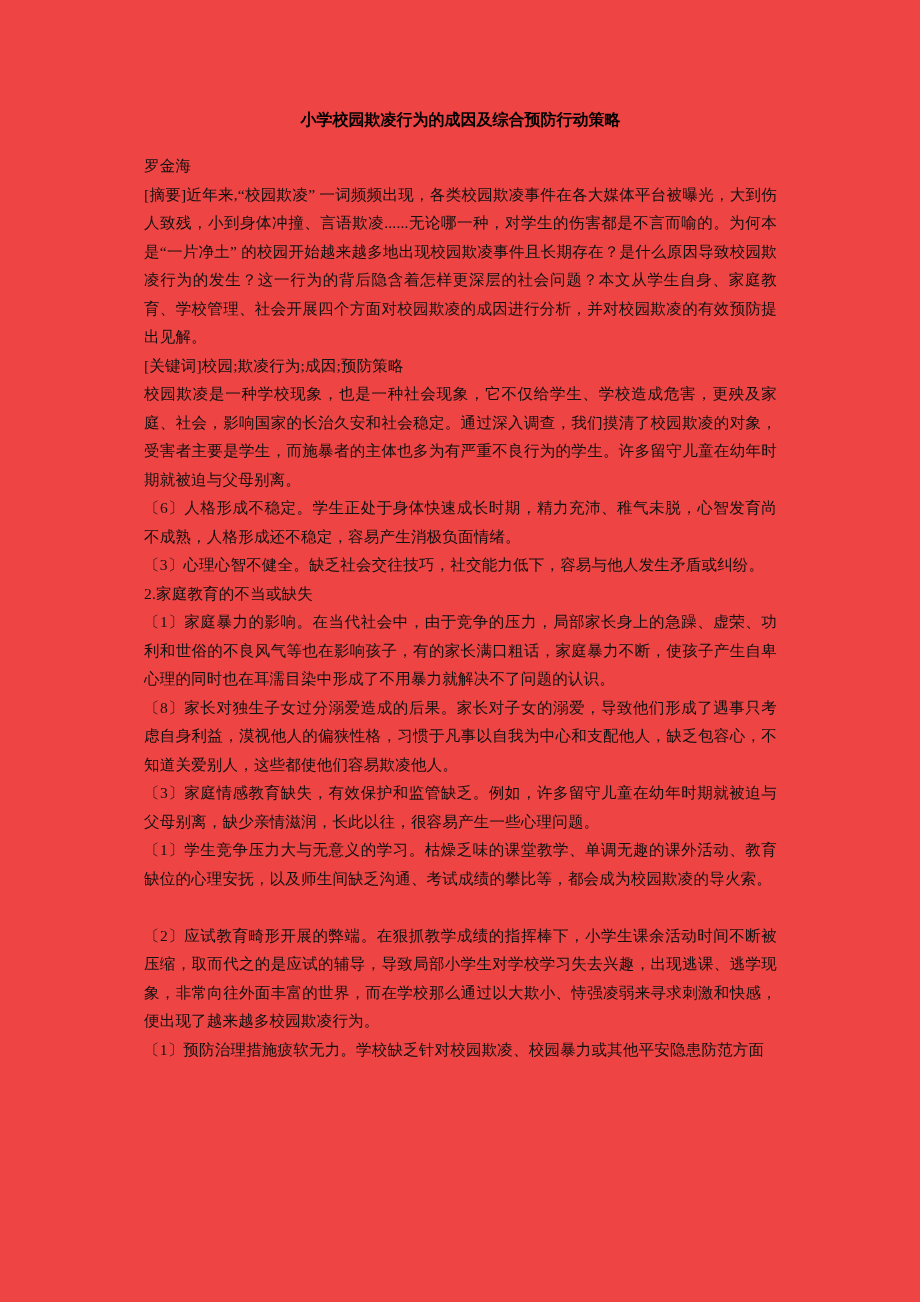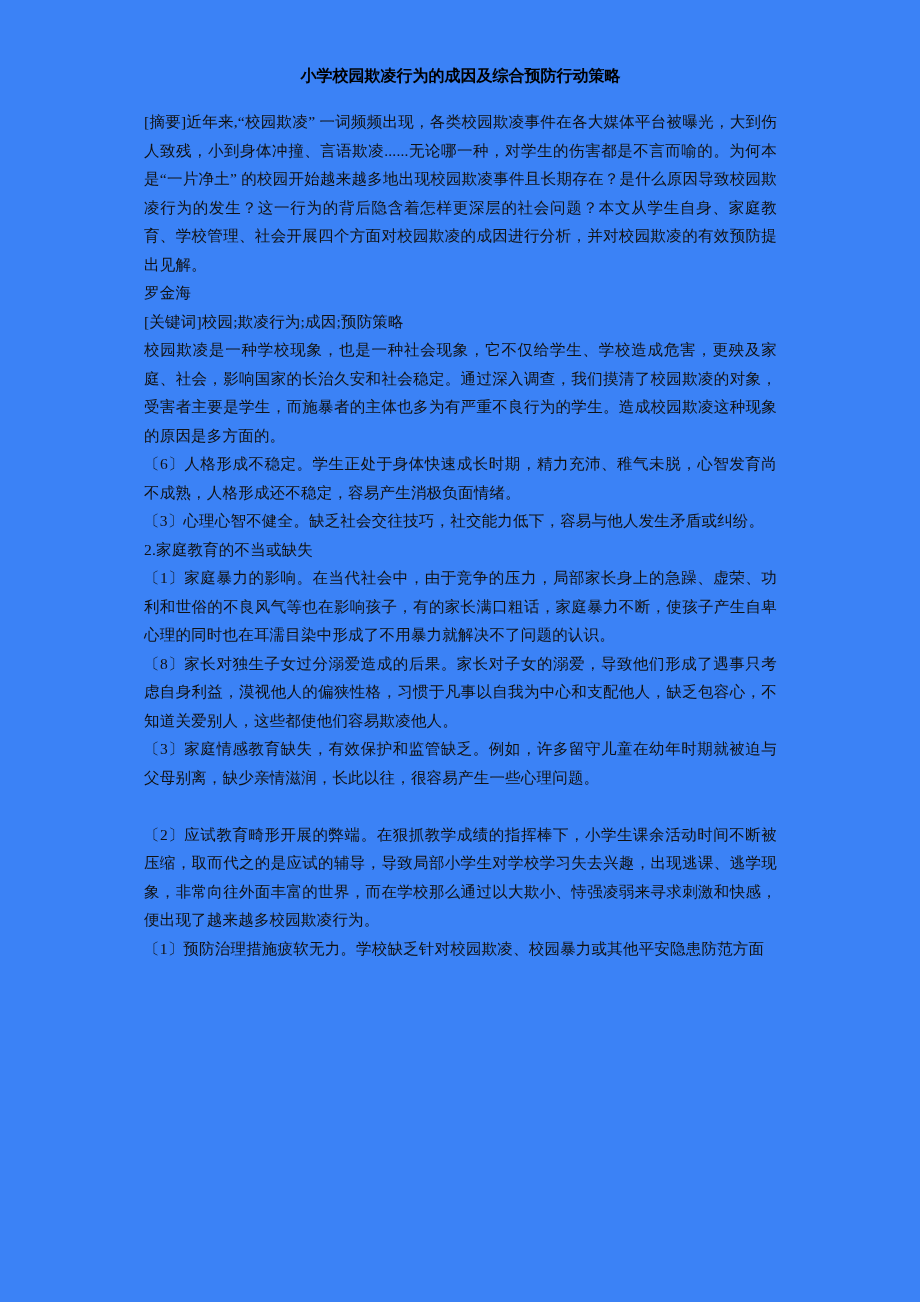--- a/index.html
+++ b/index.html
@@ -8,22 +8,22 @@
   }
   body {
     width: 920px;
     min-height: 1302px;
     font-family: "Liberation Serif", "DejaVu Serif", serif;
     color: #1a1a1a;
   }
   .page {
     width: 920px;
     min-height: 1302px;
-    background: #3b82f6;
-    padding: 62px 143px 60px 144px;
+    background: #ef4444;
+    padding: 106px 143px 60px 144px;
   }
   .title {
     text-align: center;
     font-weight: bold;
     font-size: 16px;
     line-height: 28px;
     margin-bottom: 18px;
     color: #000000;
   }
   .para {
@@ -35,25 +35,26 @@
   }
   .para.gap-before {
     margin-top: 28.5px;
   }
 </style>
 </head>
 <body>
 
 <div class="page">
   <p class="title">小学校园欺凌行为的成因及综合预防行动策略</p>
+  <p class="para">罗金海</p>
   <p class="para">[摘要]近年来,“校园欺凌” 一词频频出现，各类校园欺凌事件在各大媒体平台被曝光，大到伤人致残，小到身体冲撞、言语欺凌......无论哪一种，对学生的伤害都是不言而喻的。为何本是“一片净土” 的校园开始越来越多地出现校园欺凌事件且长期存在？是什么原因导致校园欺凌行为的发生？这一行为的背后隐含着怎样更深层的社会问题？本文从学生自身、家庭教育、学校管理、社会开展四个方面对校园欺凌的成因进行分析，并对校园欺凌的有效预防提出见解。</p>
-  <p class="para">罗金海</p>
   <p class="para">[关键词]校园;欺凌行为;成因;预防策略</p>
-  <p class="para">校园欺凌是一种学校现象，也是一种社会现象，它不仅给学生、学校造成危害，更殃及家庭、社会，影响国家的长治久安和社会稳定。通过深入调查，我们摸清了校园欺凌的对象，受害者主要是学生，而施暴者的主体也多为有严重不良行为的学生。造成校园欺凌这种现象的原因是多方面的。</p>
+  <p class="para">校园欺凌是一种学校现象，也是一种社会现象，它不仅给学生、学校造成危害，更殃及家庭、社会，影响国家的长治久安和社会稳定。通过深入调查，我们摸清了校园欺凌的对象，受害者主要是学生，而施暴者的主体也多为有严重不良行为的学生。许多留守儿童在幼年时期就被迫与父母别离。</p>
   <p class="para">〔6〕人格形成不稳定。学生正处于身体快速成长时期，精力充沛、稚气未脱，心智发育尚不成熟，人格形成还不稳定，容易产生消极负面情绪。</p>
   <p class="para">〔3〕心理心智不健全。缺乏社会交往技巧，社交能力低下，容易与他人发生矛盾或纠纷。</p>
   <p class="para">2.家庭教育的不当或缺失</p>
   <p class="para">〔1〕家庭暴力的影响。在当代社会中，由于竞争的压力，局部家长身上的急躁、虚荣、功利和世俗的不良风气等也在影响孩子，有的家长满口粗话，家庭暴力不断，使孩子产生自卑心理的同时也在耳濡目染中形成了不用暴力就解决不了问题的认识。</p>
   <p class="para">〔8〕家长对独生子女过分溺爱造成的后果。家长对子女的溺爱，导致他们形成了遇事只考虑自身利益，漠视他人的偏狭性格，习惯于凡事以自我为中心和支配他人，缺乏包容心，不知道关爱别人，这些都使他们容易欺凌他人。</p>
   <p class="para">〔3〕家庭情感教育缺失，有效保护和监管缺乏。例如，许多留守儿童在幼年时期就被迫与父母别离，缺少亲情滋润，长此以往，很容易产生一些心理问题。</p>
+  <p class="para">〔1〕学生竞争压力大与无意义的学习。枯燥乏味的课堂教学、单调无趣的课外活动、教育缺位的心理安抚，以及师生间缺乏沟通、考试成绩的攀比等，都会成为校园欺凌的导火索。</p>
   <p class="para gap-before">〔2〕应试教育畸形开展的弊端。在狠抓教学成绩的指挥棒下，小学生课余活动时间不断被压缩，取而代之的是应试的辅导，导致局部小学生对学校学习失去兴趣，出现逃课、逃学现象，非常向往外面丰富的世界，而在学校那么通过以大欺小、恃强凌弱来寻求刺激和快感，便出现了越来越多校园欺凌行为。</p>
   <p class="para">〔1〕预防治理措施疲软无力。学校缺乏针对校园欺凌、校园暴力或其他平安隐患防范方面</p>
 </div>
 
 </body></html>

